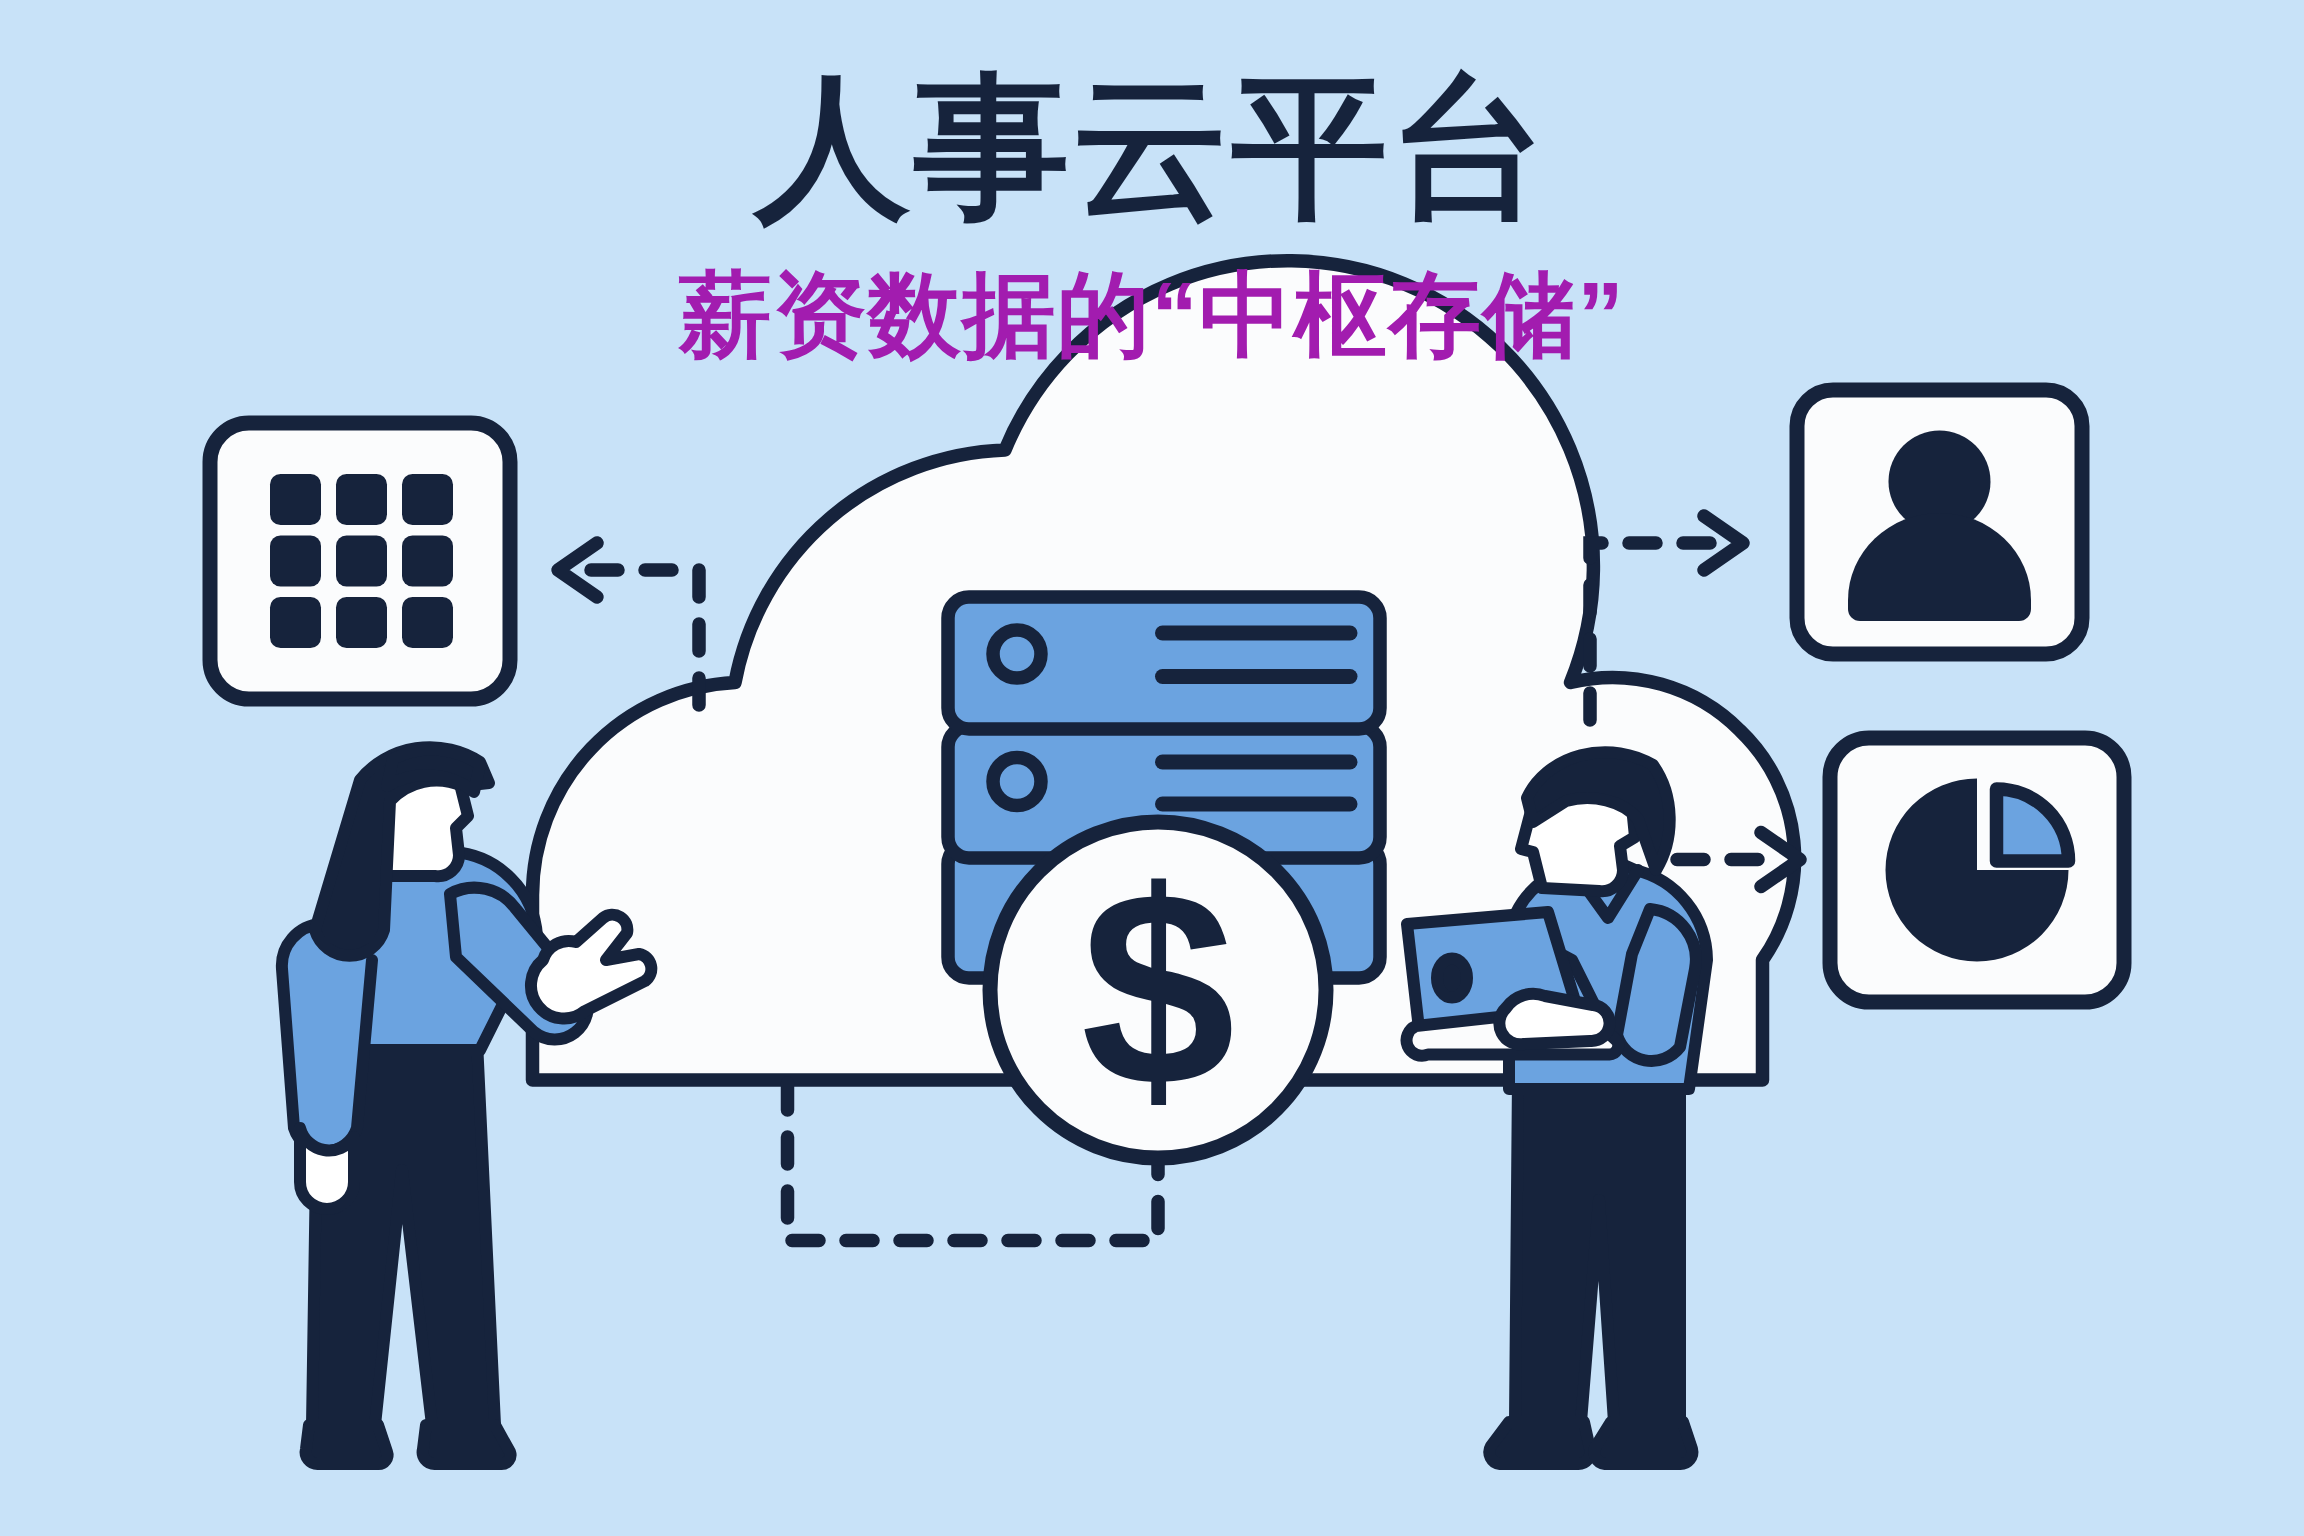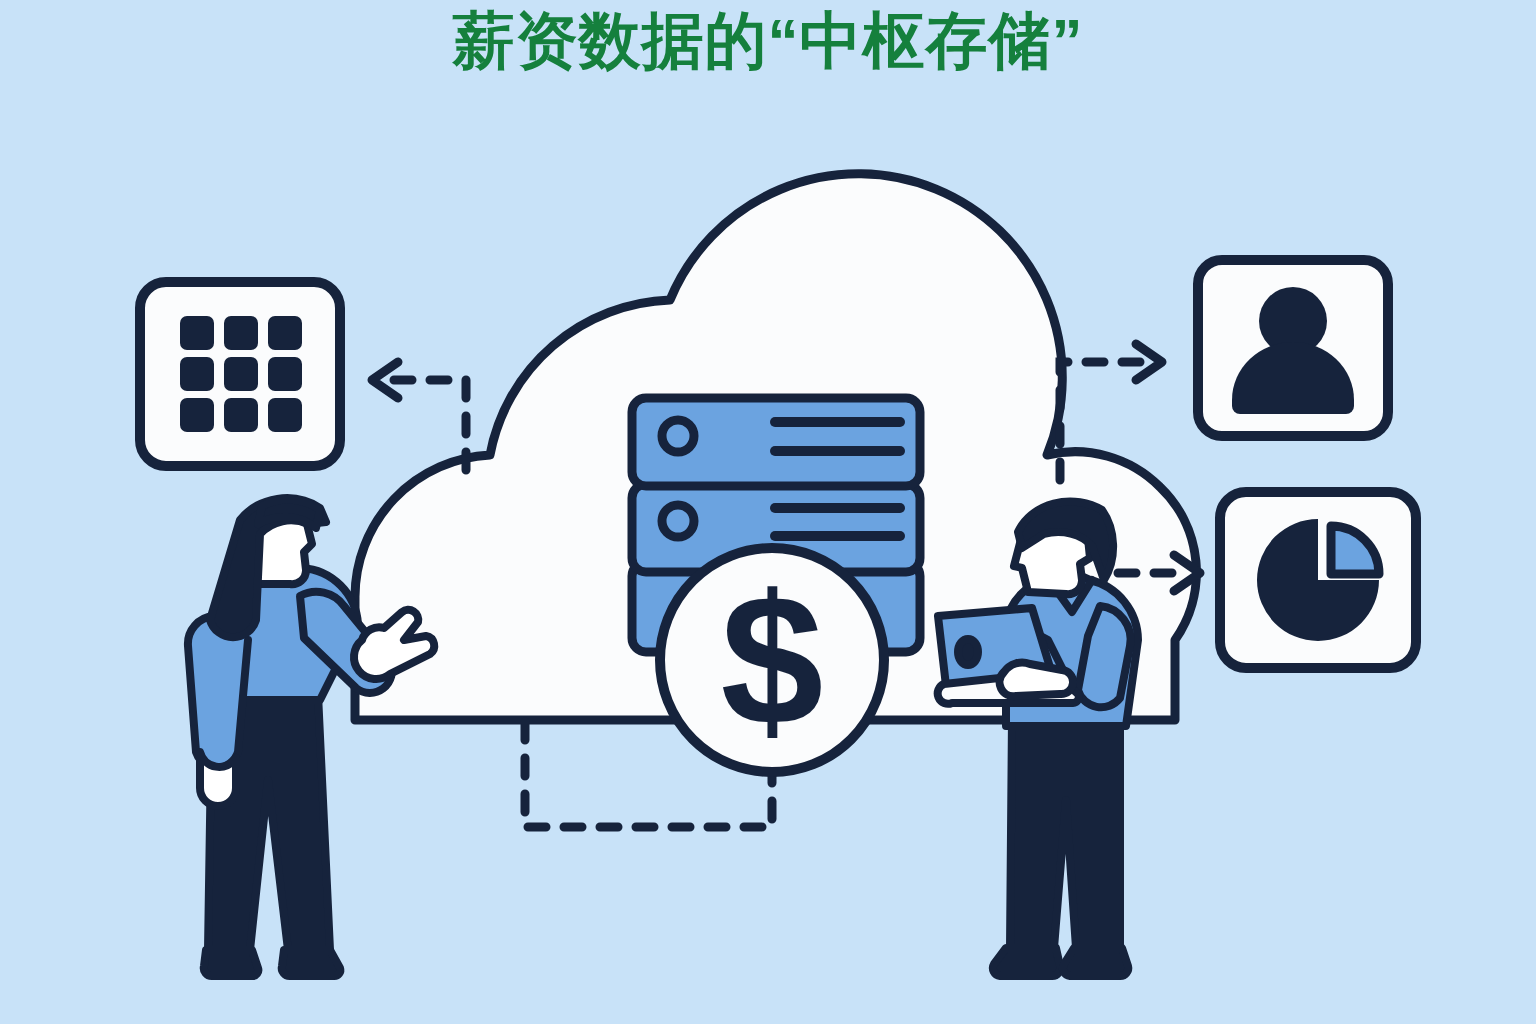--- a/index.html
+++ b/index.html
@@ -33,27 +33,27 @@
     margin: 0;
     padding-top: 44px;
     font-size: 104px;
     line-height: 1.06;
     font-weight: 700;
     letter-spacing: 2px;
     color: #16233c;
     font-family: "Liberation Sans", "DejaVu Sans", sans-serif;
   }
   .title-sub {
-    margin: 0;
+    margin: 16px;
     padding-top: 8px;
     font-size: 62px;
     line-height: 1.08;
     font-weight: 700;
     letter-spacing: 1px;
-    color: #15803d;
+    color: #a21caf;
     font-family: "Liberation Sans", "DejaVu Sans", sans-serif;
   }
 </style>
 </head>
 <body>
 
 <div id="stage">
 
   <svg id="artboard" viewBox="0 0 1536 1024" xmlns="http://www.w3.org/2000/svg">
 
@@ -190,16 +190,17 @@
       <path d="M 1040 544 L 1070 544 L 1070 588 L 1040 588 Z" fill="#ffffff"></path>
 
       <path d="M 1024 528 a 46 46 0 0 1 62 -10 l 4 40 l -10 6 l 2 16 a 14 14 0 0 1 -16 14 l -38 -2 l -6 -24 l -8 -2 Z" fill="#ffffff"></path>
 
       <path d="M 1018 532 a 56 48 0 0 1 84 -22 a 46 56 0 0 1 2 70 l -12 -34 a 40 30 0 0 0 -48 -12 l -22 14 Z" fill="#16233c"></path>
     </g>
 
   </svg>
 
   <div class="heading-layer">
+    <h1 class="title-main">人事云平台</h1>
     <h2 class="title-sub">薪资数据的“中枢存储”</h2>
   </div>
 
 </div>
 
 </body></html>

